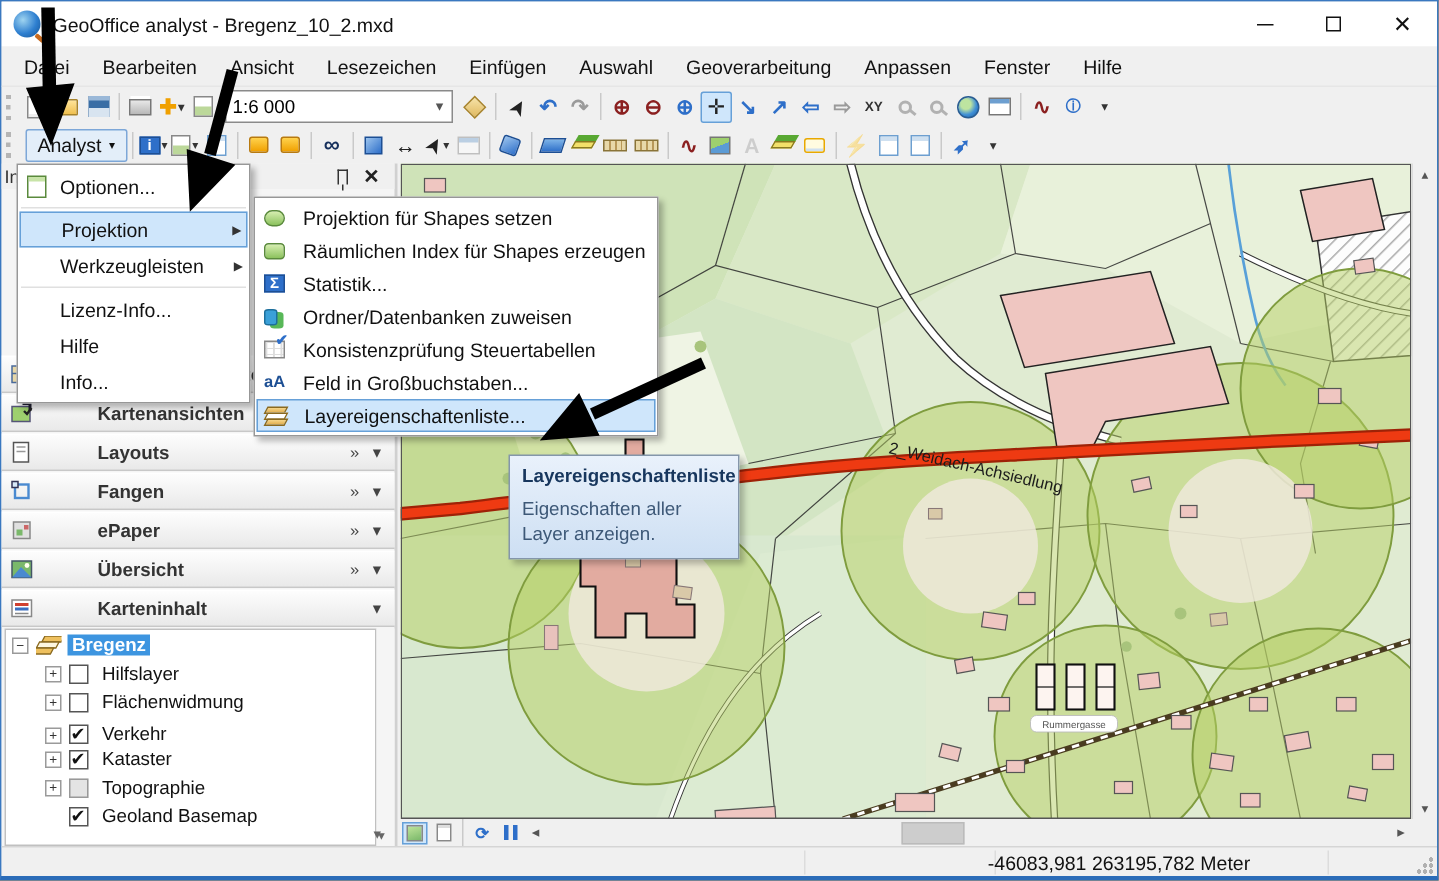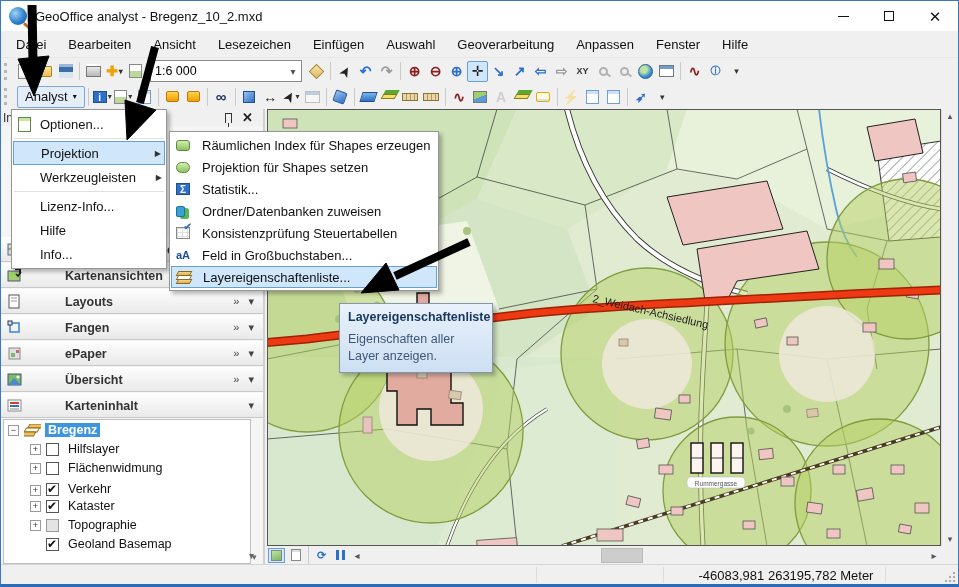--- a/index.html
+++ b/index.html
@@ -109,21 +109,21 @@
   .hs-ic .minipage{width:10px;height:12px;border:1px solid #888;background:#fff;box-shadow:inset 0 2px 0 #ddd;}
   .hs-ic.on{border:1px solid #66a0d8;background:#cfe6fb;}
   .hs-track{flex:1;position:relative;height:15px;margin:0 2px;}
   .hs-thumb{position:absolute;left:42%;top:0;width:42px;height:15px;background:#cdcdcd;border:1px solid #bbb;}
   .hs-arrow{font-size:10px;color:#555;width:14px;text-align:center;}
   .corner{position:absolute;left:940px;top:545px;width:17px;height:18px;background:#f0f0f0;}
   
   .statusbar{position:absolute;left:0;top:563px;width:100%;height:21px;background:#f0f0f0;border-top:1px solid #d5d5d5;
              font-size:13px;color:#111;}
   .scell{position:absolute;top:2px;bottom:2px;border-right:1px solid #dcdcdc;}
-  .coords{position:absolute;left:674px;width:222px;top:0;height:100%;display:flex;align-items:center;justify-content:center;text-align:center;}
+  .coords{position:absolute;left:634px;width:222px;top:0;height:100%;display:flex;align-items:center;justify-content:center;text-align:center;}
   .gripdots{position:absolute;right:2px;bottom:2px;width:12px;height:12px;
     background:radial-gradient(circle at 10px 2px,#b0b0b0 1.4px,transparent 1.6px),
                radial-gradient(circle at 6px 6px,#b0b0b0 1.4px,transparent 1.6px),
                radial-gradient(circle at 10px 6px,#b0b0b0 1.4px,transparent 1.6px),
                radial-gradient(circle at 2px 10px,#b0b0b0 1.4px,transparent 1.6px),
                radial-gradient(circle at 6px 10px,#b0b0b0 1.4px,transparent 1.6px),
                radial-gradient(circle at 10px 10px,#b0b0b0 1.4px,transparent 1.6px);}
   
   .menu{position:absolute;background:#fff;border:1px solid #979797;box-shadow:3px 3px 4px rgba(0,0,0,.28);z-index:30;}
   .analystmenu{left:10px;top:108px;width:156px;padding:2px 0;}
@@ -667,29 +667,29 @@
     </div>
     <div class="amrow">
       <span class="micon"></span>
       <span class="mlabel">Info...</span>
     </div>
   </div>
 
   <div class="menu submenu">
     <div class="smrow">
       <span class="micon">
-          <span class="mi-green"></span>
-        </span>
-      <span class="mlabel">Räumlichen Index für Shapes erzeugen</span>
+          <span class="mi-green" style="border-radius:6px;"></span>
+        </span>
+      <span class="mlabel">Projektion für Shapes setzen</span>
     </div>
     <div class="smrow">
       <span class="micon">
-          <span class="mi-green" style="border-radius:6px;"></span>
-        </span>
-      <span class="mlabel">Projektion für Shapes setzen</span>
+          <span class="mi-green"></span>
+        </span>
+      <span class="mlabel">Räumlichen Index für Shapes erzeugen</span>
     </div>
     <div class="smrow">
       <span class="micon">
           <span class="mi-sigma">Σ</span>
         </span>
       <span class="mlabel">Statistik...</span>
     </div>
     <div class="smrow">
       <span class="micon">
           <span class="mi-db"></span>

